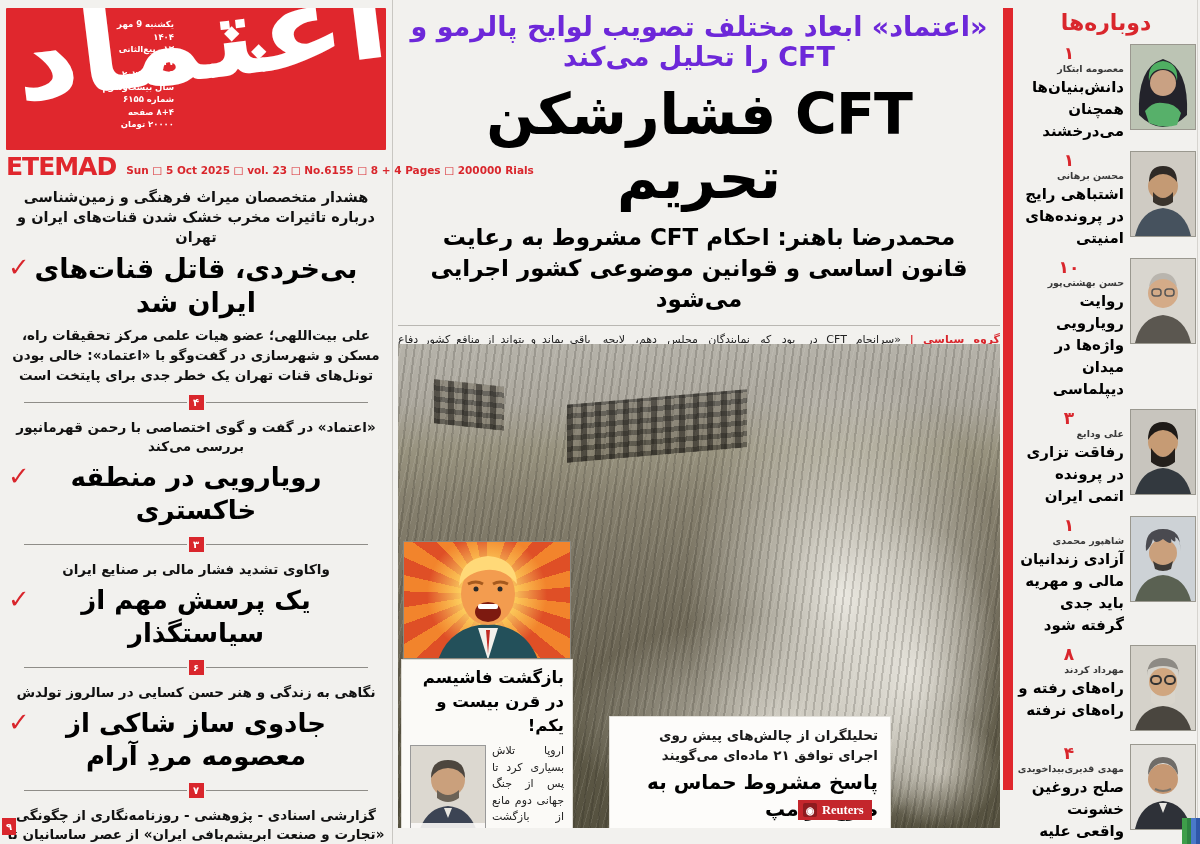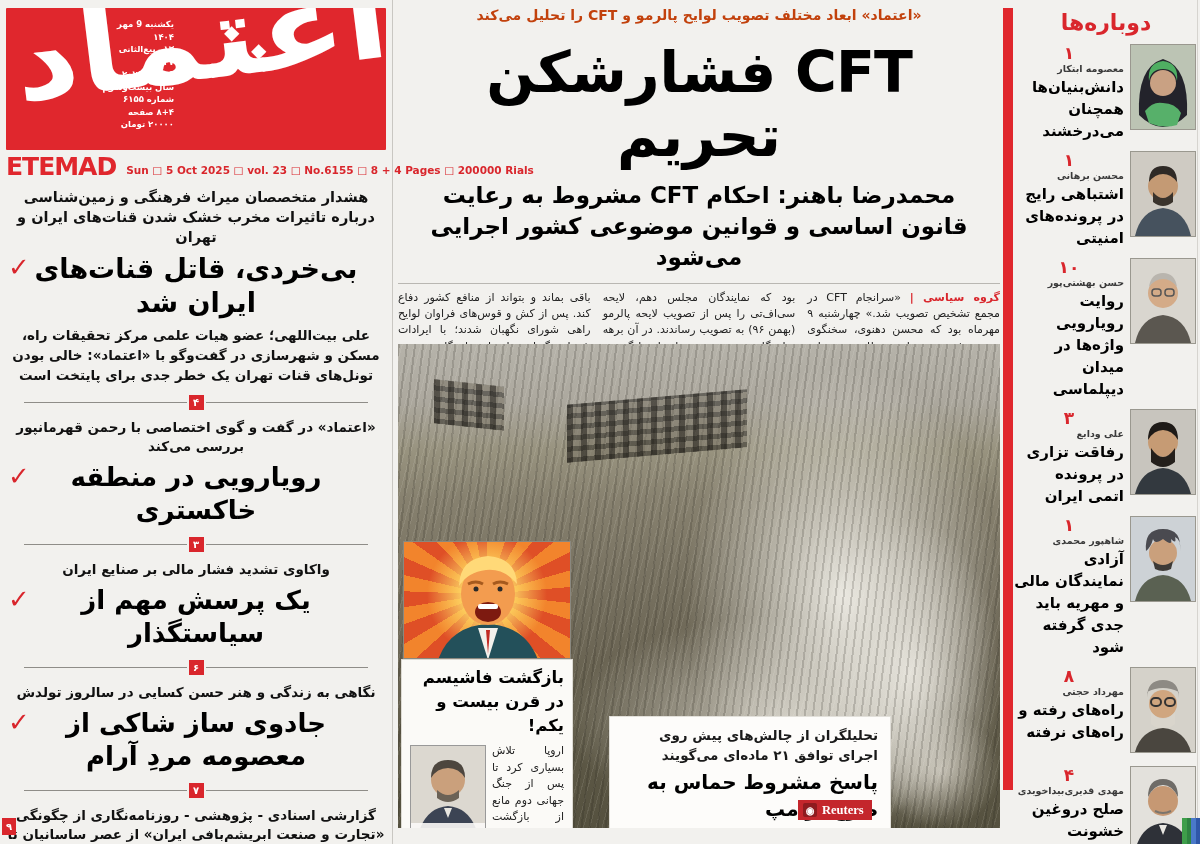--- a/index.html
+++ b/index.html
@@ -62,21 +62,21 @@
   .corner-page {
     position:absolute; left:2px; top:818px; width:14px; height:17px;
     background:#d9262c; color:#fff; font-size:10px; font-weight:bold;
     text-align:center; line-height:17px;
   }
 
   
   #mid-col { position:absolute; left:398px; top:0; width:602px; height:844px; }
   .main-kicker {
     direction:rtl; text-align:center; font-weight:bold;
-    font-size:14px; line-height:30px; margin-top:0; color:#c2410c;
+    font-size:27px; line-height:30px; margin-top:12px; color:#6d28d9;
   }
   .main-headline {
     direction:rtl; text-align:center; font-weight:bold;
     font-size:57px; line-height:64px; margin-top:10px; color:#000; letter-spacing:-1px;
   }
   .main-subhead {
     direction:rtl; text-align:center; font-weight:bold;
     font-size:23px; line-height:31px; margin-top:12px; padding:0 30px; color:#000;
   }
   .rule { height:1px; background:#b9b7b2; margin-top:10px; }
@@ -418,39 +418,39 @@
             <rect width="64" height="84" fill="#cdd2d6"></rect>
             <circle cx="32" cy="36" r="14" fill="#caa07c"></circle>
             <path d="M15 34 Q13 12 32 12 Q51 12 49 34 Q50 22 44 20 Q46 28 40 22 Q42 30 32 22 Q24 28 22 22 Q20 30 15 34Z" fill="#4a4a50"></path>
             <path d="M22 44 Q32 52 42 44 L40 52 Q32 56 24 52Z" fill="#3d3a36"></path>
             <path d="M4 84 Q10 60 32 58 Q54 60 60 84Z" fill="#5a6152"></path>
           </svg>
       </span>
       <div class="note-text">
         <div class="note-num">۱</div>
         <div class="note-author">شاهپور محمدی</div>
-        <div class="note-title">آزادی نمایندگان مالی و مهریه باید جدی گرفته شود</div>
+        <div class="note-title">آزادی زندانیان مالی و مهریه باید جدی گرفته شود</div>
       </div>
     </div>
 
     <div class="note">
       <span class="note-photo">
         <svg width="64" height="84" viewBox="0 0 64 84">
             <rect width="64" height="84" fill="#d5d2ca"></rect>
             <circle cx="32" cy="36" r="14" fill="#d0a67f"></circle>
             <path d="M16 30 Q16 12 32 12 Q48 12 48 30 L48 24 Q32 16 16 24Z" fill="#8d8a84"></path>
             <rect x="20" y="30" width="10" height="8" rx="4" fill="none" stroke="#333" stroke-width="2"></rect>
             <rect x="34" y="30" width="10" height="8" rx="4" fill="none" stroke="#333" stroke-width="2"></rect>
             <path d="M20 44 Q32 58 44 44 L44 56 Q32 66 20 56Z" fill="#d9d5cc"></path>
             <path d="M4 84 Q10 62 32 60 Q54 62 60 84Z" fill="#4a463f"></path>
           </svg>
       </span>
       <div class="note-text">
         <div class="note-num">۸</div>
-        <div class="note-author">مهرداد حجتی</div>
+        <div class="note-author">مهرداد کردند</div>
         <div class="note-title">راه‌های رفته و راه‌های نرفته</div>
       </div>
     </div>
 
     <div class="note">
       <span class="note-photo">
         <svg width="64" height="84" viewBox="0 0 64 84">
             <rect width="64" height="84" fill="#e3e1dc"></rect>
             <circle cx="32" cy="34" r="15" fill="#c69873"></circle>
             <path d="M17 30 Q17 12 32 12 Q47 12 47 30 Q41 18 32 18 Q23 18 17 30Z" fill="#6f6c68"></path>

